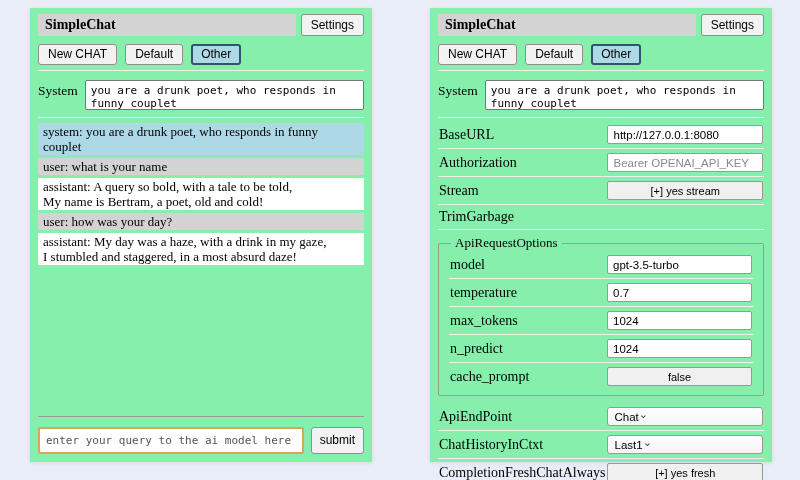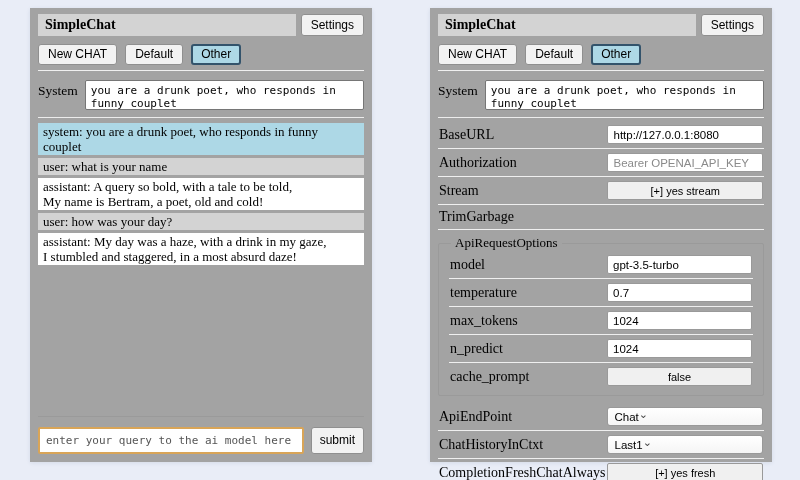--- a/index.html
+++ b/index.html
@@ -8,21 +8,21 @@
     width: 800px; height: 480px;
     background: #e9edf7;
     font-family: "Liberation Serif", serif;
     position: relative;
     overflow: hidden;
   }
   .panel {
     position: absolute;
     top: 8px;
     width: 342px; height: 454px;
-    background: #a3a3a3;
+    background: #86efac;
     padding: 6px 8px 8px 8px;
     display: flex;
     flex-direction: column;
     box-shadow: 0 1px 4px rgba(40,60,100,0.10);
   }
   #left-panel { left: 30px; }
   #right-panel { left: 430px; }
 
   
   .header-row { display: flex; gap: 5px; align-items: stretch; margin-bottom: 8px; flex: 0 0 auto; }

